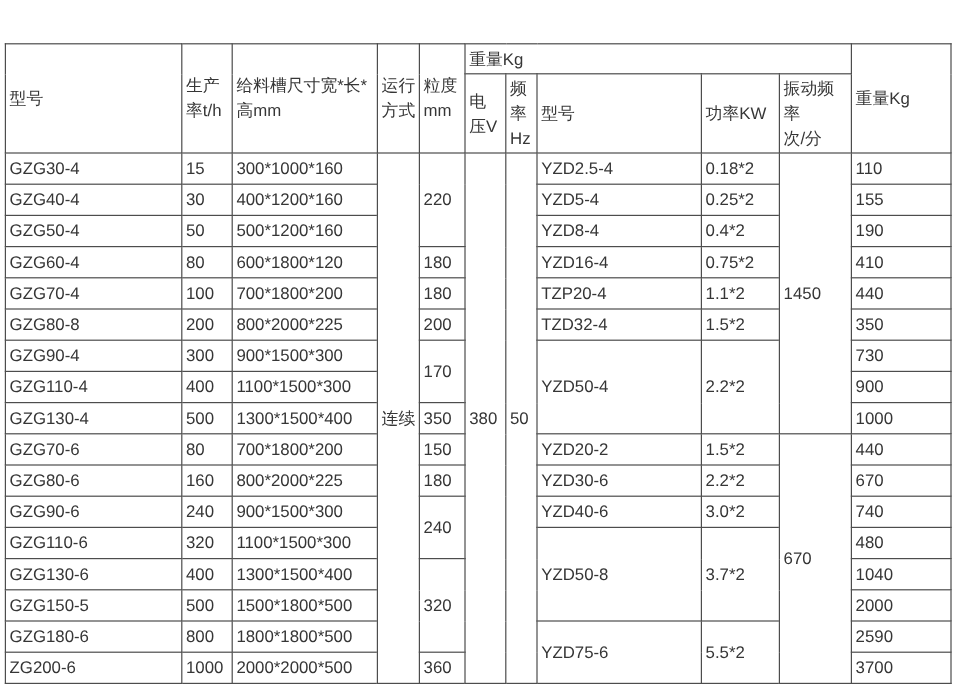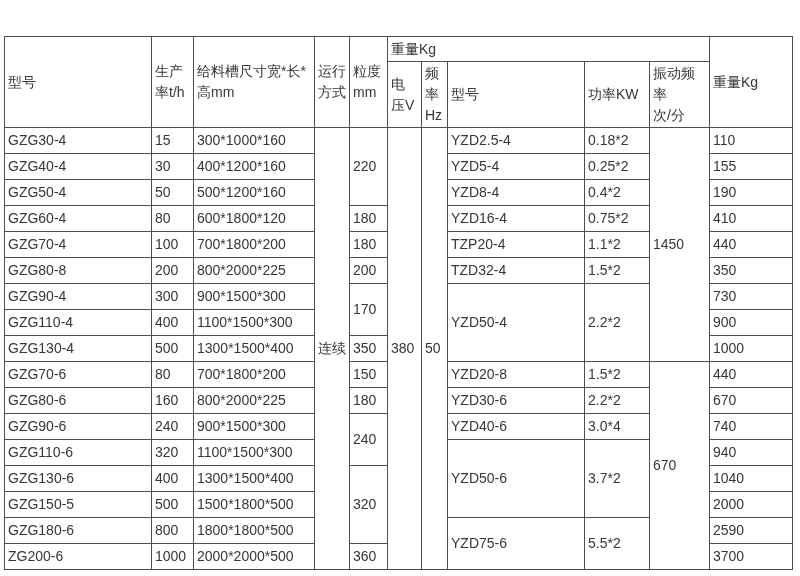--- a/index.html
+++ b/index.html
@@ -156,50 +156,50 @@
         <td>500</td>
         <td>1300*1500*400</td>
         <td>350</td>
         <td>1000</td>
       </tr>
       <tr>
         <td>GZG70-6</td>
         <td>80</td>
         <td>700*1800*200</td>
         <td>150</td>
-        <td>YZD20-8</td>
+        <td>YZD20-2</td>
         <td>1.5*2</td>
         <td rowspan="8">670</td>
         <td>440</td>
       </tr>
       <tr>
         <td>GZG80-6</td>
         <td>160</td>
         <td>800*2000*225</td>
         <td>180</td>
         <td>YZD30-6</td>
         <td>2.2*2</td>
         <td>670</td>
       </tr>
       <tr>
         <td>GZG90-6</td>
         <td>240</td>
         <td>900*1500*300</td>
         <td rowspan="2">240</td>
         <td>YZD40-6</td>
-        <td>3.0*4</td>
+        <td>3.0*2</td>
         <td>740</td>
       </tr>
       <tr>
         <td>GZG110-6</td>
         <td>320</td>
         <td>1100*1500*300</td>
-        <td rowspan="3">YZD50-6</td>
+        <td rowspan="3">YZD50-8</td>
         <td rowspan="3">3.7*2</td>
-        <td>940</td>
+        <td>480</td>
       </tr>
       <tr>
         <td>GZG130-6</td>
         <td>400</td>
         <td>1300*1500*400</td>
         <td rowspan="3">320</td>
         <td>1040</td>
       </tr>
       <tr>
         <td>GZG150-5</td>

